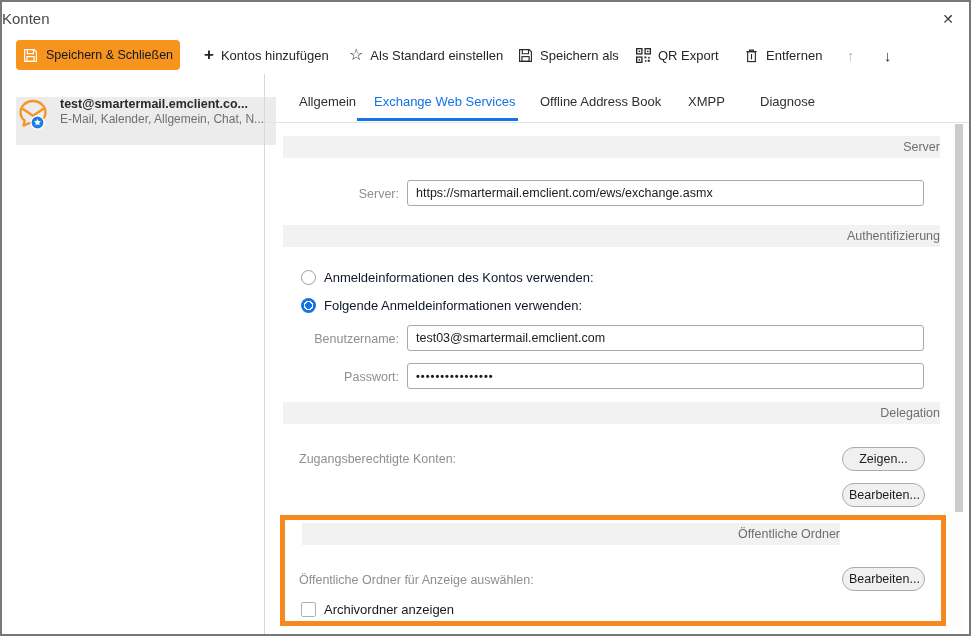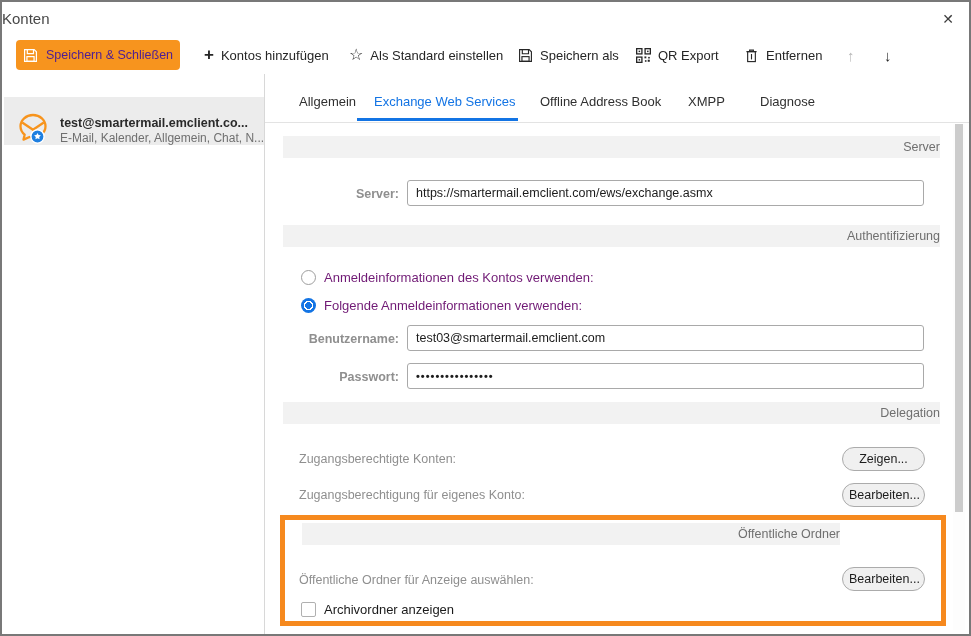--- a/index.html
+++ b/index.html
@@ -5,47 +5,47 @@
   html,body{margin:0;padding:0;background:#fff;font-family:"Liberation Sans",sans-serif;}
   #window{position:relative;width:971px;height:636px;box-sizing:border-box;border:2px solid #787878;background:#fff;overflow:hidden;}
 
   
   .titlebar{position:absolute;left:0;top:0;width:100%;height:32px;}
   .title{position:absolute;left:0;top:8px;width:100%;font-size:15px;color:#484848;}
   .close-btn{position:absolute;right:10px;top:6px;width:22px;height:22px;text-align:center;line-height:22px;font-size:14px;color:#3c3c3c;cursor:pointer;}
 
   
   .toolbar{position:absolute;left:0;top:34px;width:100%;height:38px;}
-  .btn-primary{position:absolute;left:14px;top:4px;width:164px;height:30px;background:#F7941E;border-radius:4px;color:#4c1d95;font-size:12.5px;display:flex;align-items:center;justify-content:center;gap:8px;cursor:pointer;}
+  .btn-primary{position:absolute;left:14px;top:4px;width:164px;height:30px;background:#F7941E;border-radius:4px;color:#0f172a;font-size:12.5px;display:flex;align-items:center;justify-content:center;gap:8px;cursor:pointer;}
   .tool-btn{position:absolute;top:6px;height:26px;display:flex;align-items:center;gap:7px;font-size:13px;color:#262626;cursor:pointer;background:transparent;border:none;font-family:inherit;padding:0 4px;}
   .plus-glyph{font-size:17px;font-weight:600;line-height:1;margin-top:-2px;}
   .star-glyph{font-size:16px;line-height:1;}
   .arrow{font-size:15px;}
   .arrow.disabled{color:#b9b9b9;}
   .arrow.enabled{color:#2b2b2b;}
 
   
-  .sidebar-item{position:absolute;left:2px;top:95px;width:260px;height:48px;background:#ececec;display:flex;align-items:flex-end;padding-left:12px;box-sizing:border-box;gap:10px;cursor:pointer;}
+  .sidebar-item{position:absolute;left:14px;top:95px;width:260px;height:48px;background:#ececec;display:flex;align-items:flex-start;box-sizing:border-box;gap:10px;cursor:pointer;}
   .acct-text{display:flex;flex-direction:column;gap:1px;overflow:hidden;}
   .acct-title{font-size:12.5px;font-weight:bold;color:#2a2a2a;white-space:nowrap;}
   .acct-sub{font-size:12px;color:#6f6f6f;white-space:nowrap;}
   .v-sep{position:absolute;left:262px;top:72px;width:1px;height:562px;background:#d8d8d8;}
 
   
   .tab{position:absolute;top:92px;font-size:13px;color:#303030;cursor:pointer;}
   .tab.active{color:#1374E4;}
   .tab-underline{position:absolute;left:355px;top:116px;width:161px;height:3px;background:#1374E4;}
   .tab-line{position:absolute;left:263px;top:120px;width:704px;height:1px;background:#e3e3e3;}
 
   
   .section-header{position:absolute;left:281px;width:657px;height:22px;background:#f2f2f2;color:#6f6f6f;font-size:12.5px;line-height:22px;padding-left:9px;box-sizing:border-box;text-align:right;}
-  .field-label{position:absolute;left:281px;width:116px;text-align:right;font-size:12.5px;color:#8f8f8f;font-weight:bold;}
+  .field-label{position:absolute;left:281px;width:116px;text-align:right;font-size:12.5px;color:#8f8f8f;}
   .text-input{position:absolute;left:405px;width:517px;height:26px;box-sizing:border-box;border:1px solid #a9a9a9;border-radius:3px;padding:0 8px;font-size:12.5px;color:#1c1c1c;background:#fff;font-family:inherit;}
   .pwd{font-weight:bold;letter-spacing:1px;font-size:11px;}
-  .radio-row{position:absolute;left:299px;display:flex;align-items:center;gap:8px;font-size:13px;color:#701a75;cursor:pointer;}
+  .radio-row{position:absolute;left:299px;display:flex;align-items:center;gap:8px;font-size:13px;color:#0f172a;cursor:pointer;}
   .radio{width:15px;height:15px;border-radius:50%;box-sizing:border-box;flex:0 0 auto;}
   .radio.off{border:1px solid #9e9e9e;background:#fff;}
   .radio.on{background:radial-gradient(circle at center,#1374E4 0 3.2px,#ffffff 3.3px 4.8px,#1374E4 4.9px 7.5px);}
   .gray-label{position:absolute;font-size:12.5px;color:#8f8f8f;}
   .mini-btn{position:absolute;left:840px;width:83px;height:24px;box-sizing:border-box;background:#f0f0f0;border:1px solid #ababab;border-radius:12px;font-size:12.5px;color:#1c1c1c;text-align:center;line-height:21px;cursor:pointer;font-family:inherit;}
   .checkbox-row{position:absolute;left:299px;display:flex;gap:8px;font-size:13px;color:#1a1a1a;cursor:pointer;}
   .checkbox{width:15px;height:15px;box-sizing:border-box;border:1px solid #b0b0b0;border-radius:2px;background:#fff;flex:0 0 auto;}
 
   
   .highlight-rect{position:absolute;left:278px;top:513px;width:666px;height:111px;box-sizing:border-box;border:5px solid #F6891E;pointer-events:none;}
@@ -176,21 +176,20 @@
     <span>Folgende Anmeldeinformationen verwenden:</span>
   </div>
   <div class="field-label" style="top:330px;">Benutzername:</div>
   <input class="text-input" style="top: 323px;" value="test03@smartermail.emclient.com">
   <div class="field-label" style="top:368px;">Passwort:</div>
   <input class="text-input pwd" style="top: 361px;" value="••••••••••••••••">
 
   <div class="section-header" style="top:400px;">Delegation</div>
   <div class="gray-label" style="left:297px;top:450px;">Zugangsberechtigte Konten:</div>
   <button class="mini-btn" style="top:445px;">Zeigen...</button>
-  <div class="gray-label" style="left:297px;top:486px;">Zugangsberechtigung für eigenes Konto:</div>
   <button class="mini-btn" style="top:481px;">Bearbeiten...</button>
 
   <div class="section-header" style="top:521px;left:300px;width:538px;">Öffentliche Ordner</div>
   <div class="gray-label" style="left:297px;top:571px;">Öffentliche Ordner für Anzeige auswählen:</div>
   <button class="mini-btn" style="top:565px;">Bearbeiten...</button>
   <div class="checkbox-row" style="top:600px;">
     <span class="checkbox"></span>
     <span>Archivordner anzeigen</span>
   </div>
 

